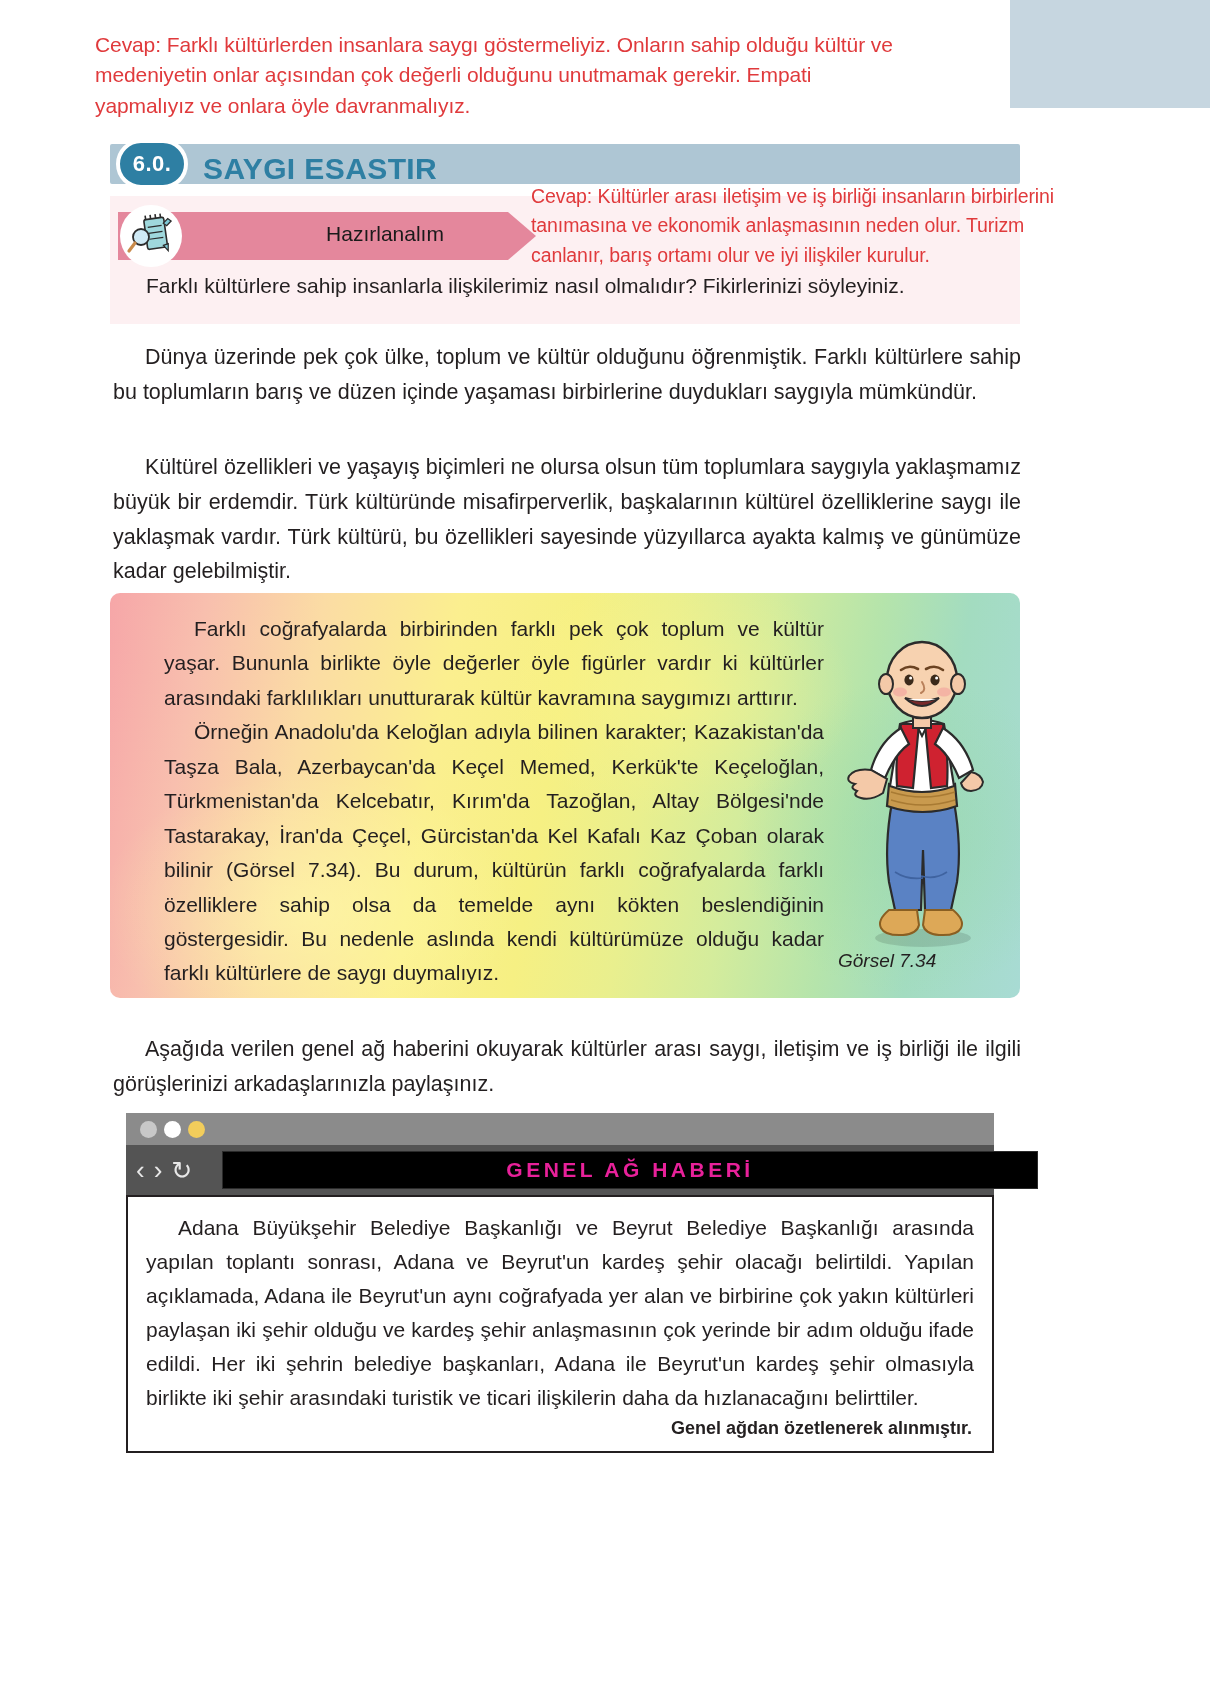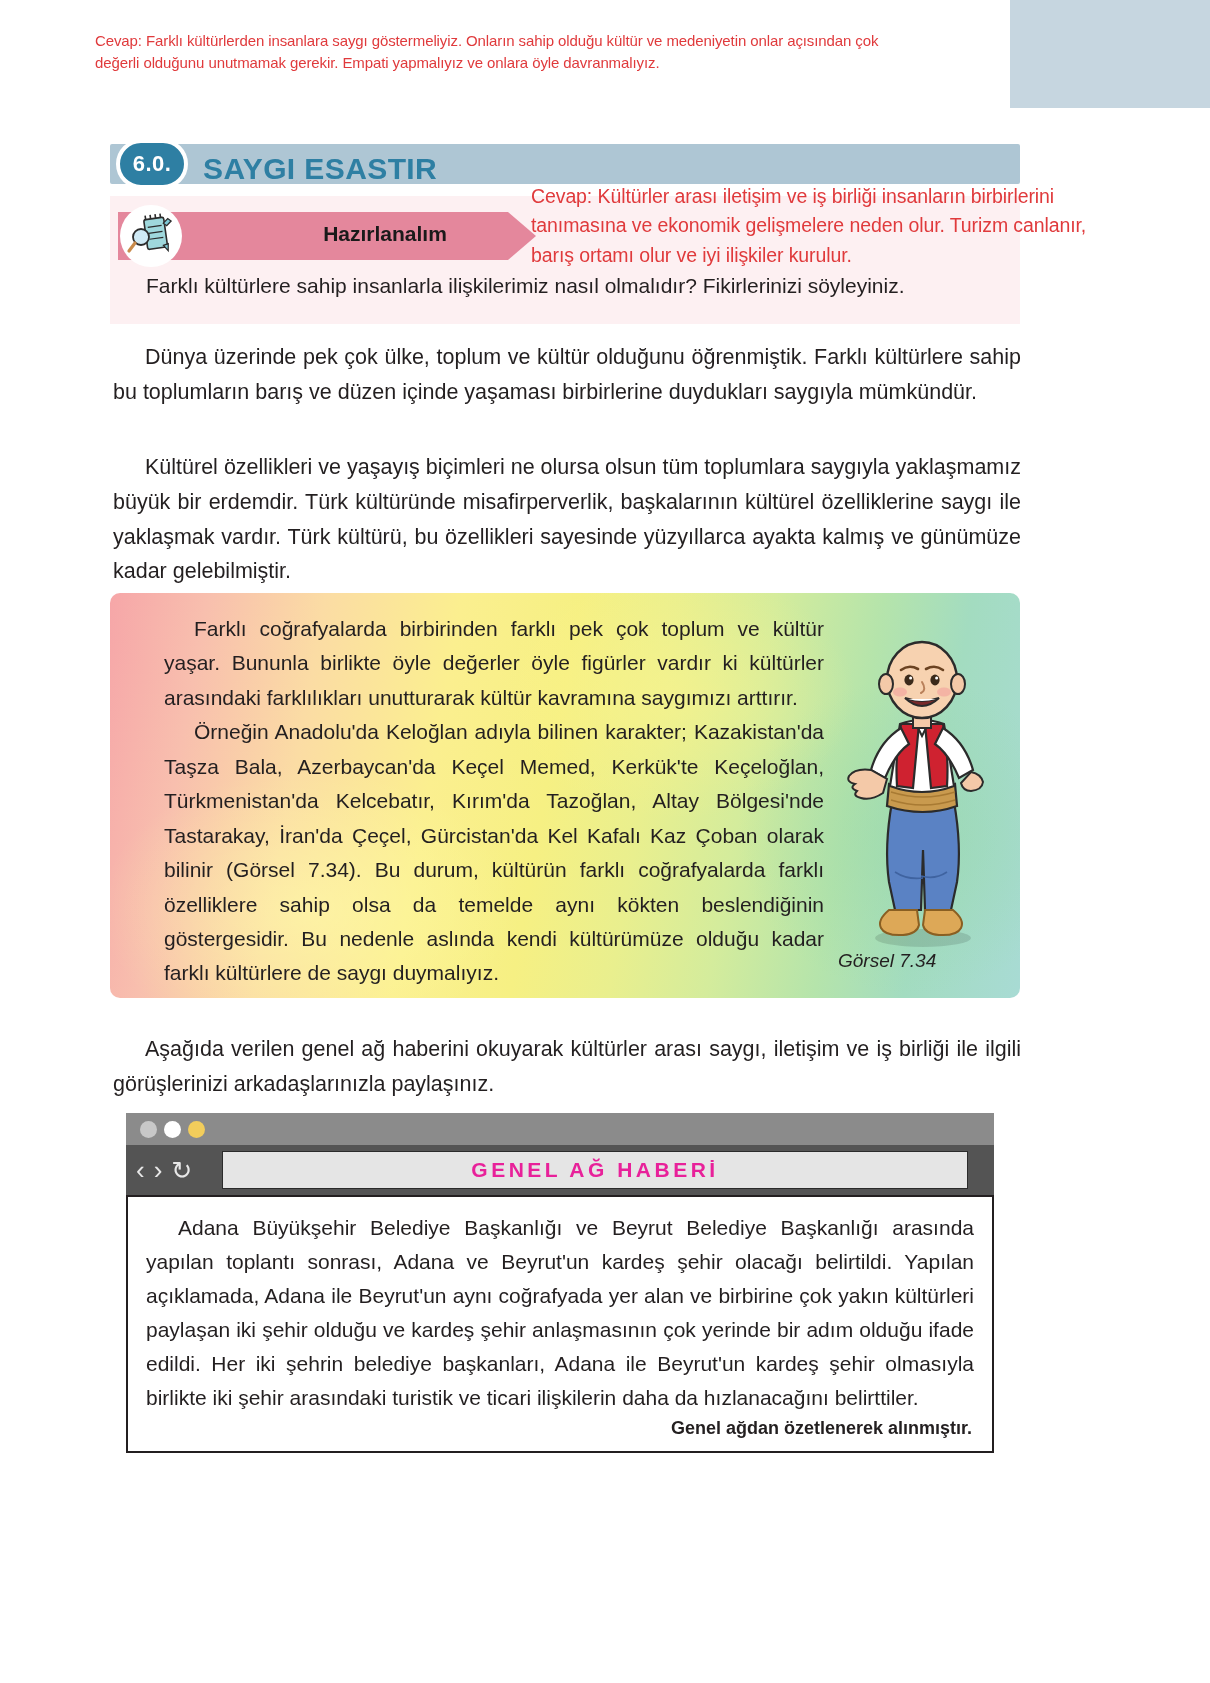--- a/index.html
+++ b/index.html
@@ -16,21 +16,21 @@
   
   .corner-block{
     position:absolute;top:0;right:0;width:200px;height:108px;
     background:#c6d6e0;
   }
 
   
   .answer-red{
     position:absolute;
     color:#e03a3c;
-    font-size:15px;
+    font-size:21px;
     line-height:1.45;
     letter-spacing:-0.1px;
   }
   #answer-top{left:95px;top:30px;width:800px;}
 
   
   .section-bar{
     position:absolute;left:110px;top:144px;width:910px;height:40px;
     background:#aec6d4;border-radius:2px;
   }
@@ -57,21 +57,21 @@
     background:#e4879c;
   }
   .banner-arrow{
     position:absolute;left:508px;top:212px;width:0;height:0;
     border-top:24px solid transparent;
     border-bottom:24px solid transparent;
     border-left:28px solid #e4879c;
   }
   .banner-label{
     position:absolute;left:270px;top:222px;width:230px;
-    text-align:center;color:#1a1a1a;font-weight:bold;font-size:21px;
+    text-align:center;color:#1a1a1a;font-weight:normal;font-size:21px;
   }
   .banner-icon{
     position:absolute;left:120px;top:205px;width:62px;height:62px;
     background:#ffffff;border-radius:50%;
     display:flex;align-items:center;justify-content:center;
   }
   .activity-question{
     position:absolute;left:146px;top:274px;width:860px;
     font-size:21px;color:#231f20;
   }
@@ -127,22 +127,22 @@
   .dot2{left:38px;background:#ffffff;}
   .dot3{left:62px;background:#f2cd5b;}
   .browser-toolbar{
     position:absolute;left:0;top:32px;width:868px;height:50px;background:#545454;
   }
   .nav-icons{
     position:absolute;left:10px;top:42px;width:80px;height:30px;
     display:flex;align-items:center;gap:9px;color:#e8e8e8;
   }
   .addressbar{
-    position:absolute;left:96px;top:38px;width:746px;height:38px;
-    background:#e5e5e5;border:1px solid #2b2b2b;box-sizing:border-box;
+    position:absolute;left:96px;top:38px;width:816px;height:38px;
+    background:#000000;border:1px solid #2b2b2b;box-sizing:border-box;
     display:flex;align-items:center;justify-content:center;
   }
   .address-title{
     color:#e8219a;font-weight:bold;font-size:21px;letter-spacing:3.5px;
   }
   .browser-body{
     position:absolute;left:0;top:82px;width:868px;height:258px;
     background:#ffffff;border:2px solid #231f20;box-sizing:border-box;
   }
   .news-text{
@@ -189,21 +189,21 @@
         <path d="M39 14 l5 -4 l3 3 l-5 4 z" fill="#7fc9d6" stroke="#2b2b2b" stroke-width="1.3"></path>
         <path d="M36 36 l4 6 l1 -7 z" fill="#7fc9d6" stroke="#2b2b2b" stroke-width="1.2"></path>
       </g>
       <circle cx="15" cy="26" r="8" fill="#cfeaf5" stroke="#2b2b2b" stroke-width="1.8"></circle>
       <line x1="9" y1="32" x2="3" y2="40" stroke="#c98b4b" stroke-width="3.2" stroke-linecap="round"></line>
     </svg>
   </div>
 
   <div class="banner-label">Hazırlanalım</div>
 
-  <div class="answer-red" id="answer-mid">Cevap: Kültürler arası iletişim ve iş birliği insanların birbirlerini tanımasına ve ekonomik gelişmelere neden olur. Turizm canlanır, barış ortamı olur ve iyi ilişkiler kurulur.</div>
+  <div class="answer-red" id="answer-mid">Cevap: Kültürler arası iletişim ve iş birliği insanların birbirlerini tanımasına ve ekonomik anlaşmasının neden olur. Turizm canlanır, barış ortamı olur ve iyi ilişkiler kurulur.</div>
 
   <div class="activity-question">Farklı kültürlere sahip insanlarla ilişkilerimiz nasıl olmalıdır? Fikirlerinizi söyleyiniz.</div>
 
   <div class="body-p" id="para1">Dünya üzerinde pek çok ülke, toplum ve kültür olduğunu öğrenmiştik. Farklı kültürlere sahip bu toplumların barış ve düzen içinde yaşaması birbirlerine duydukları saygıyla mümkündür.</div>
   <div class="body-p" id="para2">Kültürel özellikleri ve yaşayış biçimleri ne olursa olsun tüm toplumlara saygıyla yaklaşmamız büyük bir erdemdir. Türk kültüründe misafirperverlik, başkalarının kültürel özelliklerine saygı ile yaklaşmak vardır. Türk kültürü, bu özellikleri sayesinde yüzyıllarca ayakta kalmış ve günümüze kadar gelebilmiştir.</div>
 
   <div class="info-box"></div>
 
   <div class="info-text">
     <p>Farklı coğrafyalarda birbirinden farklı pek çok toplum ve kültür yaşar. Bununla birlikte öyle değerler öyle figürler vardır ki kültürler arasındaki farklılıkları unutturarak kültür kavramına saygımızı arttırır.</p>

